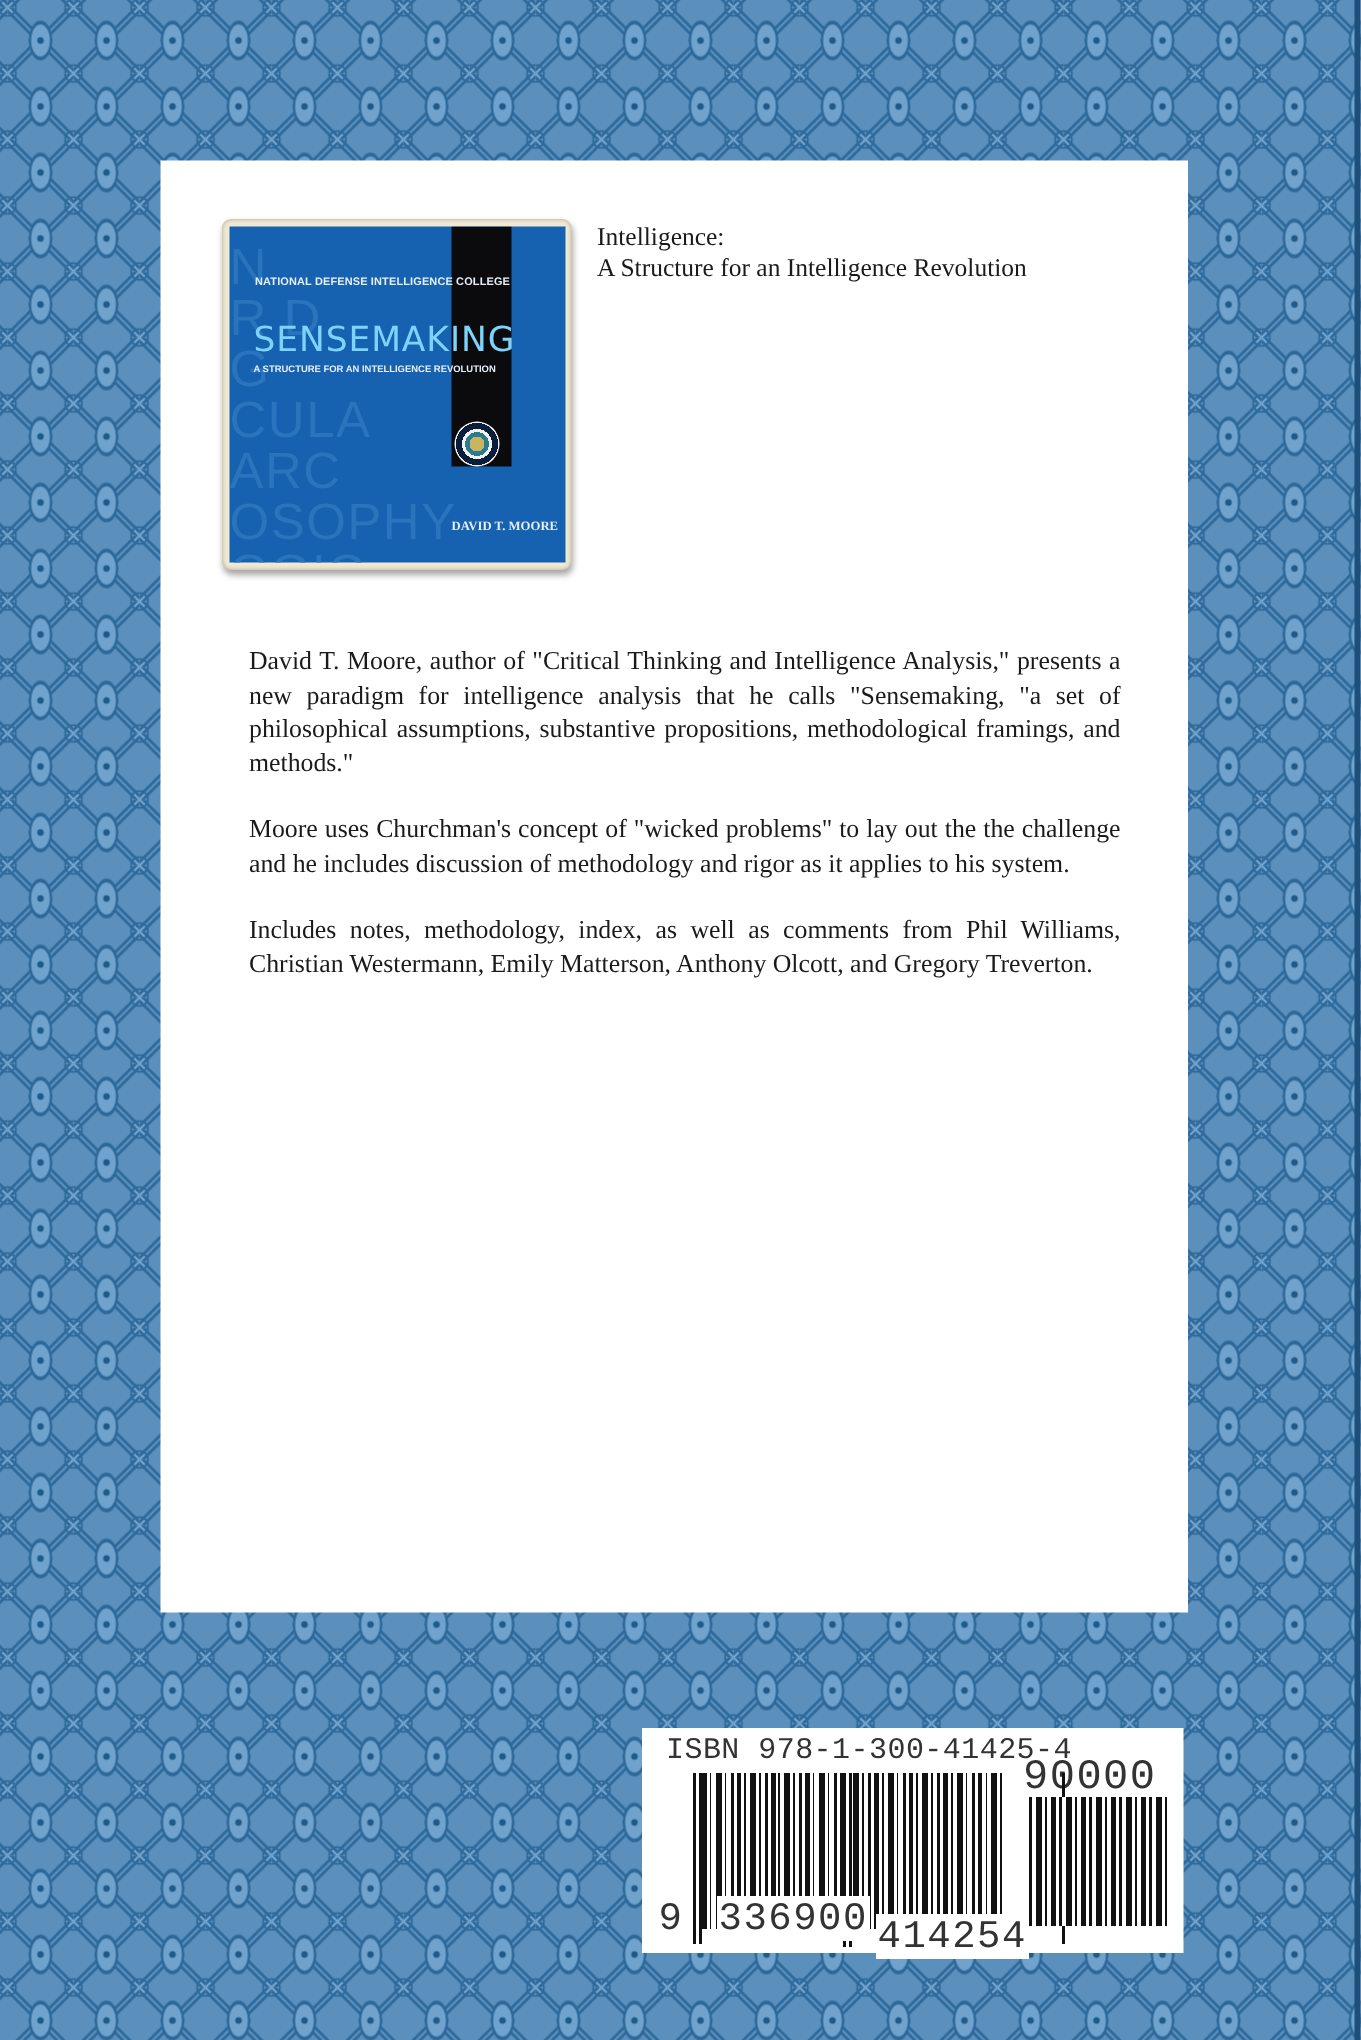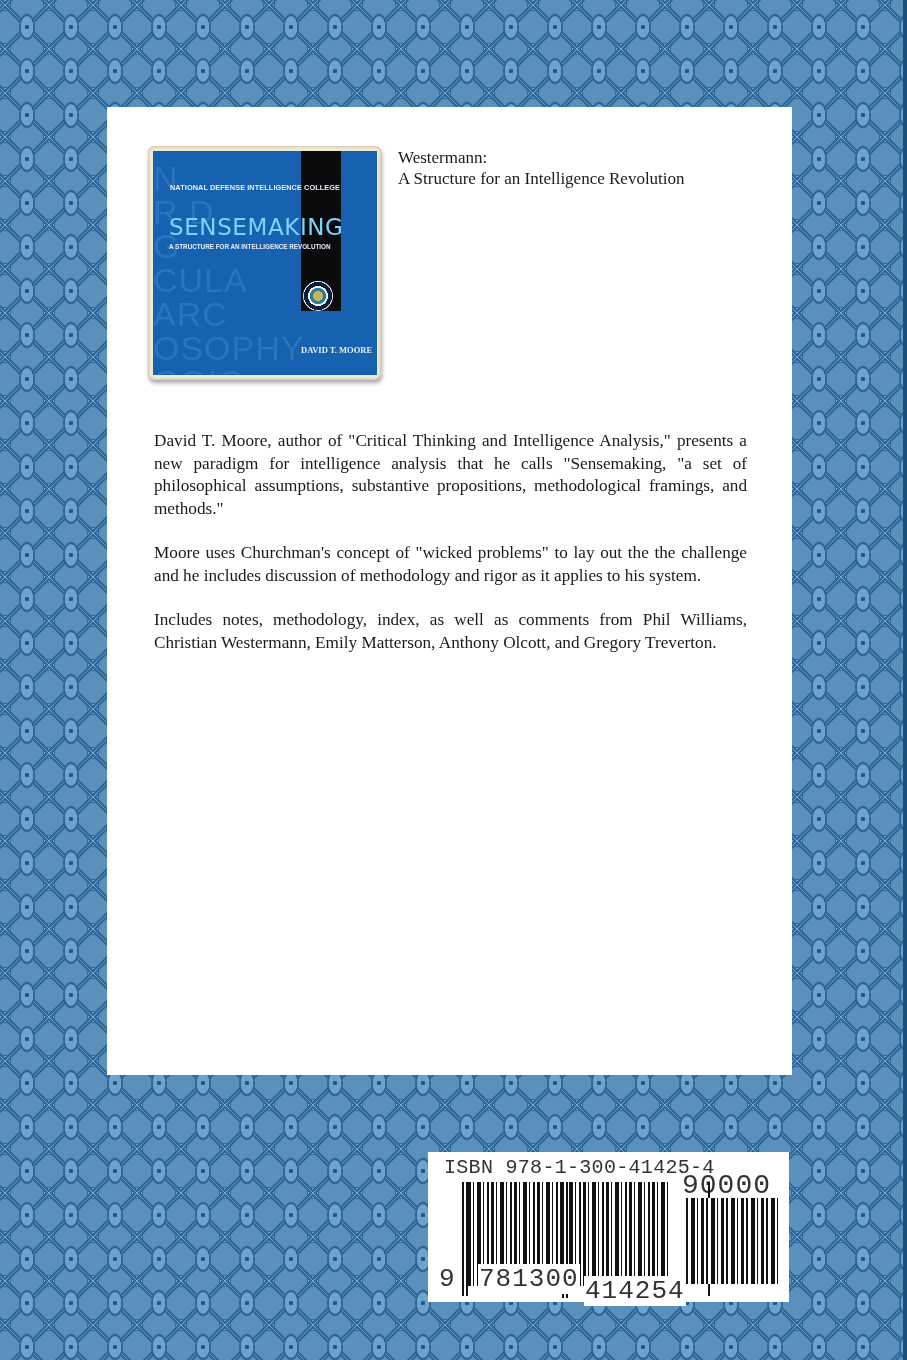--- a/index.html
+++ b/index.html
@@ -76,21 +76,21 @@
     position: absolute; left: 291px; top: 40px; color: #1a1a1a;
     font-size: 17px; line-height: 21px;
   }
   .info p { margin: 0 0 12px 0; }
   .info .line { display: block; white-space: nowrap; }
   
   .body-text {
     position: absolute; left: 47px; top: 323px; width: 593px; color: #1a1a1a;
     font-size: 17.2px; line-height: 22.5px; text-align: justify;
   }
-  .body-text p { margin: 0 0 22px 0; }
+  .body-text p { margin: 0 0 22px 12px; }
   
   .barcode-box {
     position: absolute; left: 428px; top: 1152px; width: 361px; height: 150px;
     background: #ffffff;
   }
   .isbn-text {
     position: absolute; left: 16px; top: 4px;
     font-family: "Liberation Mono", "DejaVu Sans Mono", monospace;
     font-size: 20px; color: #333; white-space: nowrap; letter-spacing: 0.3px;
   }
@@ -152,36 +152,36 @@
       <div class="cover-college">NATIONAL DEFENSE INTELLIGENCE COLLEGE</div>
       <div class="cover-title">SENSEMAKING</div>
       <div class="cover-subtitle">A STRUCTURE FOR AN INTELLIGENCE REVOLUTION</div>
       <div class="cover-seal"></div>
       <div class="cover-author">DAVID T. MOORE</div>
     </div>
   </div>
 
   <div class="info">
     <p>
-      <span class="line">Westermann:</span>
+      <span class="line">Intelligence:</span>
       <span class="line">A Structure for an Intelligence Revolution</span>
     </p>
   </div>
 
   <div class="body-text">
     <p>David T. Moore, author of "Critical Thinking and Intelligence Analysis," presents a new paradigm for intelligence analysis that he calls "Sensemaking, "a set of philosophical assumptions, substantive propositions, methodological framings, and methods."</p>
     <p>Moore uses Churchman's concept of "wicked problems" to lay out the the challenge and he includes discussion of methodology and rigor as it applies to his system.</p>
     <p>Includes notes, methodology, index, as well as comments from Phil Williams, Christian Westermann, Emily Matterson, Anthony Olcott, and Gregory Treverton.</p>
   </div>
 </div>
 
 <div class="barcode-box">
   <div class="isbn-text">ISBN 978-1-300-41425-4</div>
   <div class="price-text">90000</div>
   <div class="bars-main"></div>
   <div class="bars-guard-mid"></div>
   <div class="bars-addon"></div>
   <div class="barcode-digits">
     <span class="d-first">9</span>
-    <span class="d-left">781300</span>
+    <span class="d-left">336900</span>
     <span class="d-right">414254</span>
   </div>
 </div>
 
 </body></html>

